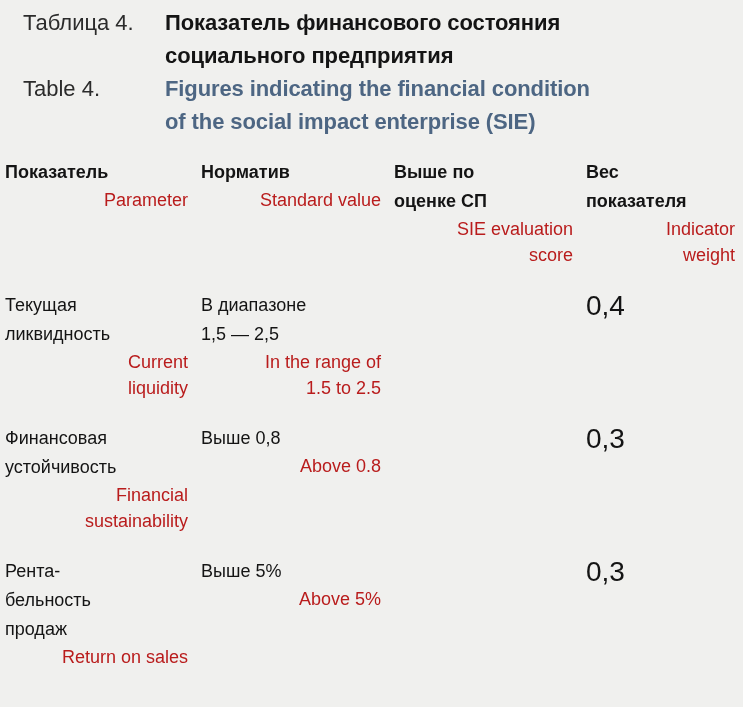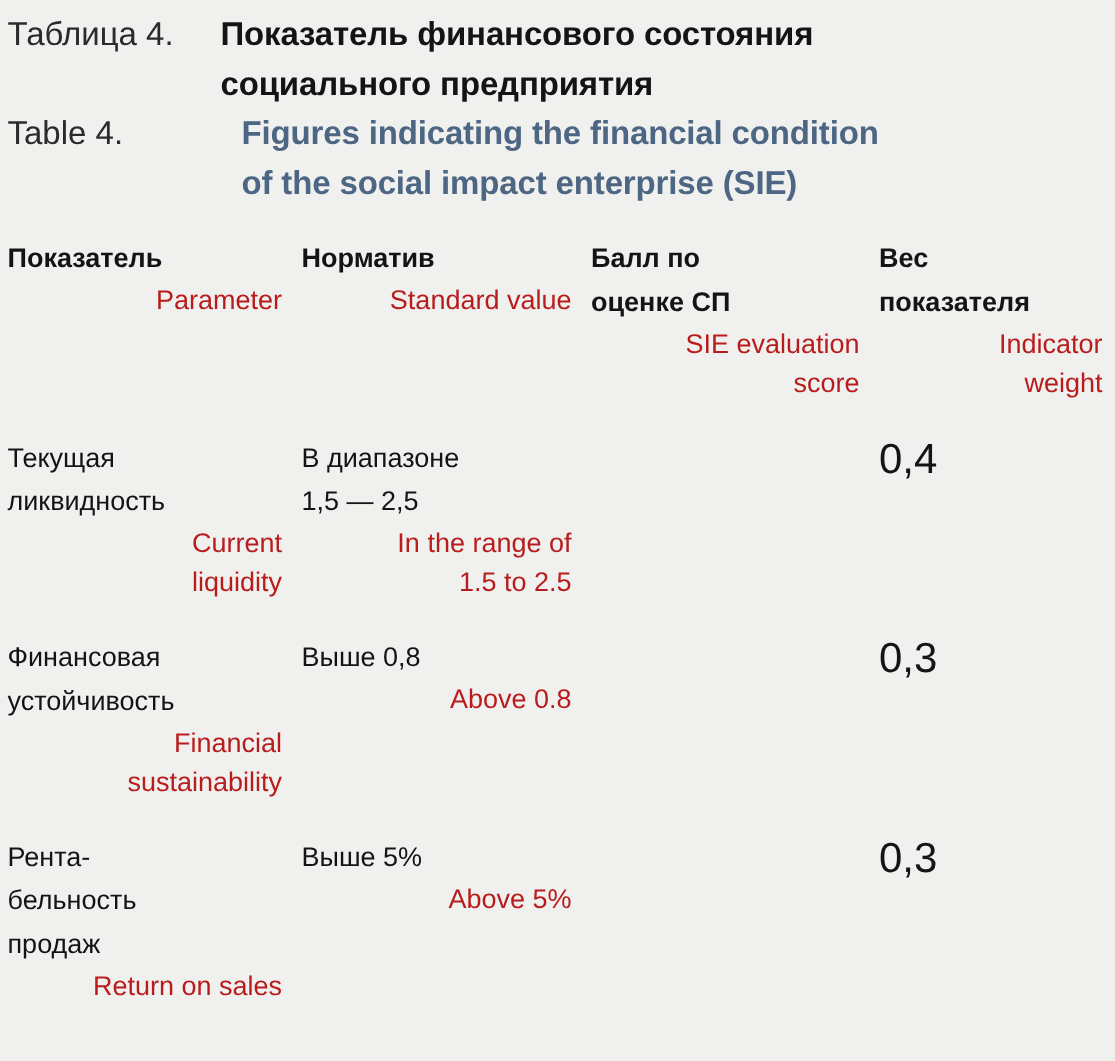--- a/index.html
+++ b/index.html
@@ -18,21 +18,21 @@
   .page {
     position: relative;
     width: 743px;
     height: 707px;
     background: #f0f0ee;
     box-sizing: border-box;
   }
 
   
   .caption {
-    padding: 6px 5px 0 5px;
+    padding: 6px 5px 0 23px;
   }
   .caption-line {
     display: flex;
     align-items: flex-start;
   }
   .caption-label {
     flex: 0 0 auto;
     width: 142px;
     font-size: 22px;
     line-height: 33px;
@@ -48,21 +48,20 @@
     color: #141414;
     letter-spacing: -0.1px;
   }
   .caption-title-en {
     flex: 1 1 auto;
     font-size: 22px;
     line-height: 33px;
     font-weight: bold;
     color: #4d6683;
     letter-spacing: -0.1px;
-    margin-left: 14px;
   }
   .caption-cont {
     padding-left: 142px;
   }
 
   
   .tbl {
     margin-top: 11px;
     width: 743px;
     border-collapse: collapse;
@@ -152,21 +151,21 @@
       <tr>
         <th>
           <div class="ru bold">Показатель</div>
           <div class="en">Parameter</div>
         </th>
         <th>
           <div class="ru bold">Норматив</div>
           <div class="en">Standard value</div>
         </th>
         <th>
-          <div class="ru bold">Балл по</div>
+          <div class="ru bold">Выше по</div>
           <div class="ru bold">оценке СП</div>
           <div class="en">SIE evaluation</div>
           <div class="en">score</div>
         </th>
         <th>
           <div class="ru bold">Вес</div>
           <div class="ru bold">показателя</div>
           <div class="en">Indicator</div>
           <div class="en">weight</div>
         </th>

